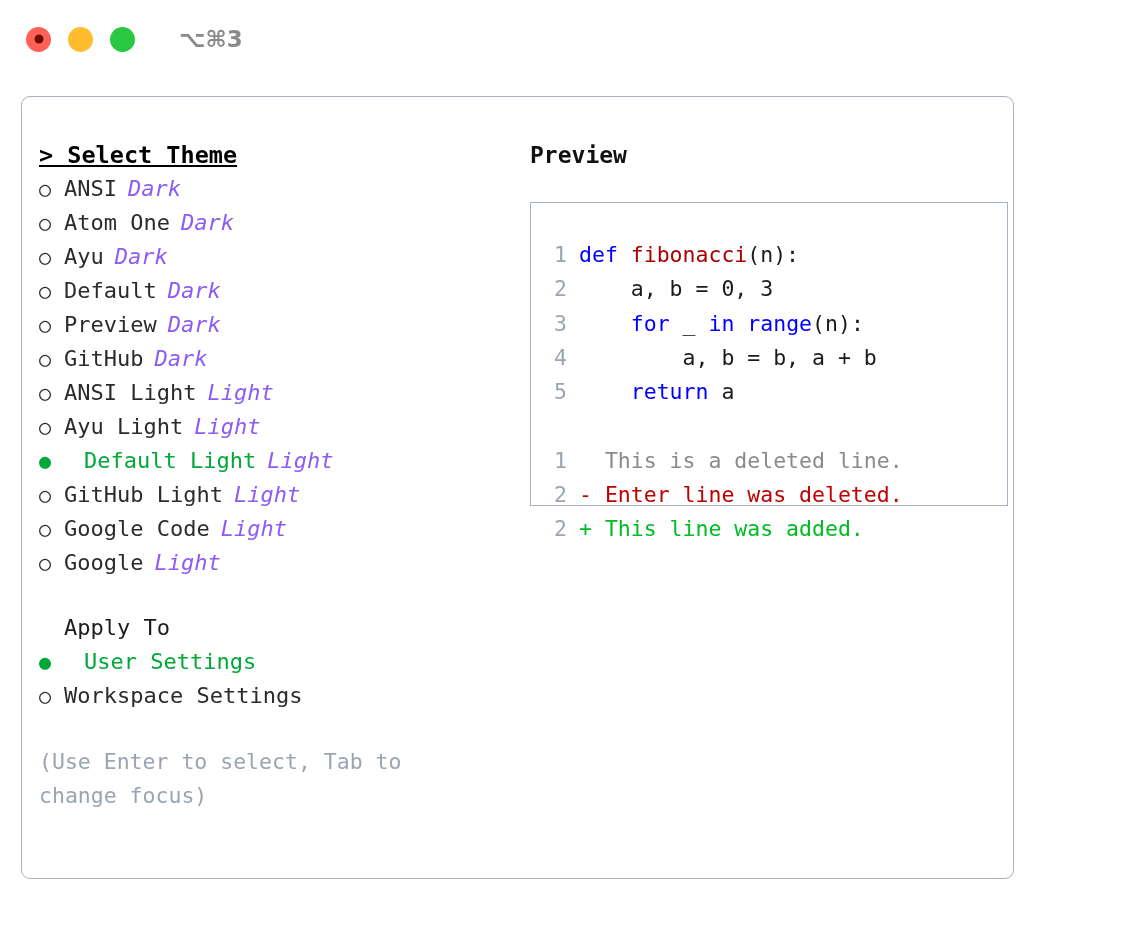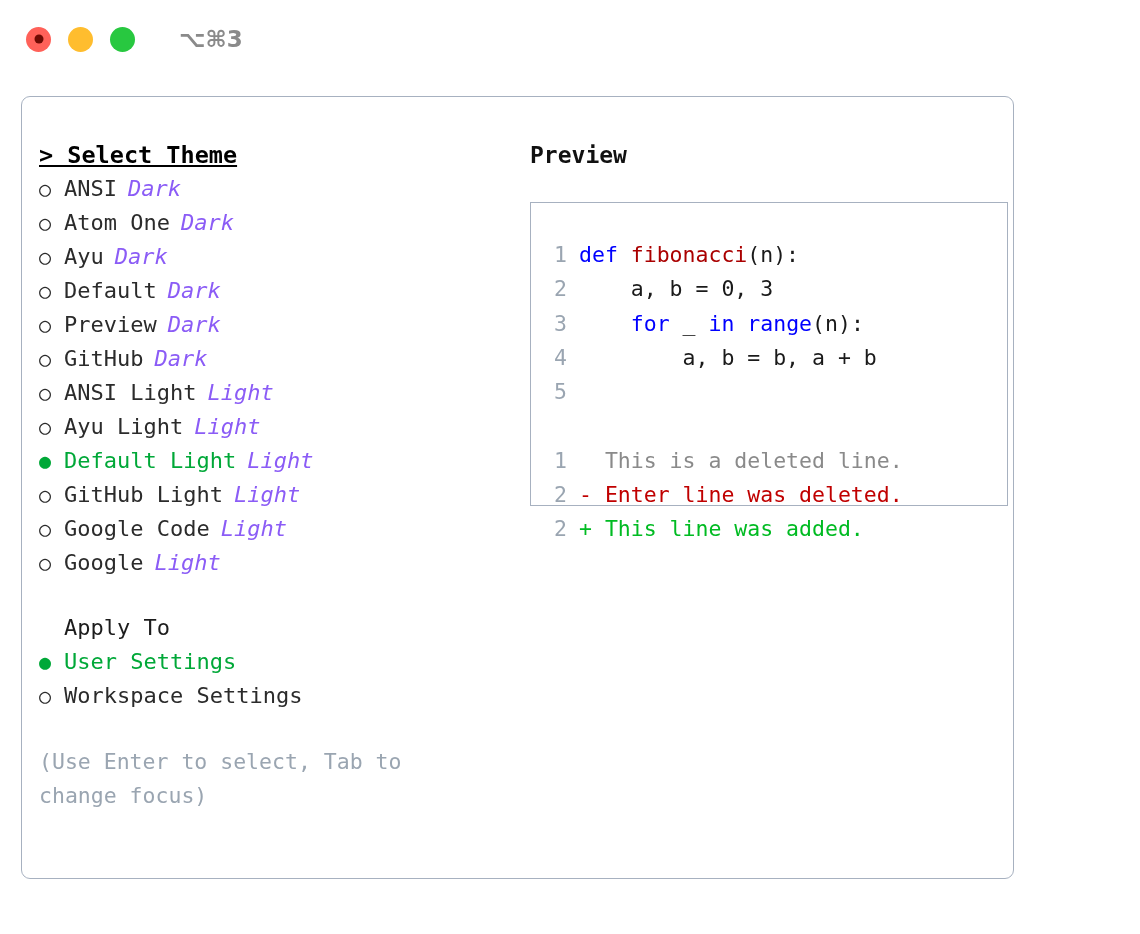--- a/index.html
+++ b/index.html
@@ -104,21 +104,21 @@
   }
   .marker {
     display: inline-block;
     width: 25px;
     flex: 0 0 25px;
     font-size: 20px;
     color: #2b2b2b;
   }
   .marker.sel { color: #00a838; }
   .opt-label { color: #2b2b2b; }
-  .opt-row.selected .opt-label { color: #00a838; }
+  .opt-row.selected .opt-label { color: #00a838; margin-left: 20px; }
   .opt-tag {
     color: #8b5cf6;
     margin-left: 11px;
     font-style: italic;
   }
 
   .spacer-sm { height: 31px; }
 
   .section-head {
     font-size: 22px;
@@ -305,20 +305,21 @@
             <div class="code-line">
               <span class="ln">3</span>
               <span class="code-text"><span class="pl">    </span><span class="kw">for</span><span class="pl"> _ </span><span class="kw">in</span><span class="pl"> </span><span class="kw">range</span><span class="pl">(n):</span></span>
             </div>
             <div class="code-line">
               <span class="ln">4</span>
               <span class="code-text"><span class="pl">        a, b = b, a + b</span></span>
             </div>
             <div class="code-line">
               <span class="ln">5</span>
+              <span class="code-text"><span class="pl">    </span><span class="kw">return</span><span class="pl"> a</span></span>
             </div>
           </div>
 
           <div class="gap-line"></div>
 
           <div>
             <div class="code-line">
               <span class="ln">1</span>
               <span class="code-text ctx"> </span><span class="ctx"> This is a deleted line.</span>
             </div>

